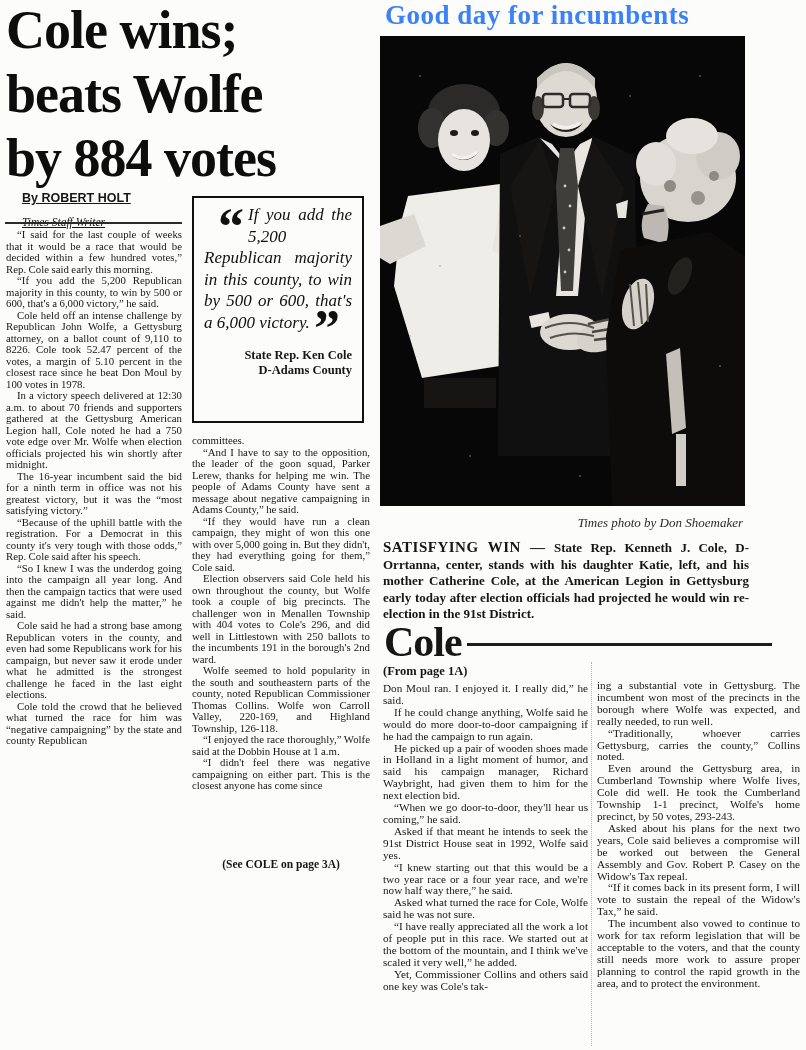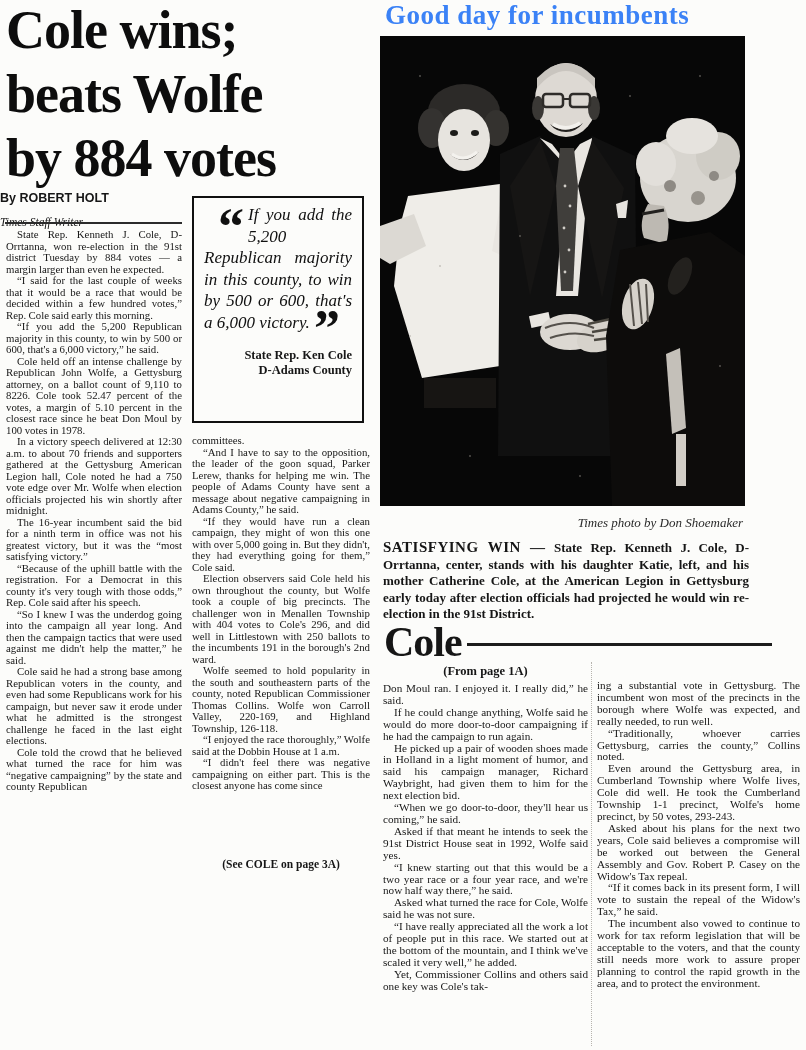--- a/index.html
+++ b/index.html
@@ -8,21 +8,21 @@
     background:#fcfcfa; color:#161616;
     font-family:"Liberation Serif", serif;
     padding-left:36px;
   }
   
   .headline{
     position:absolute; left:6px; top:-2px; width:372px;
     font-size:54px; line-height:64px; font-weight:bold; letter-spacing:-1px;
     color:#0d0d0d;
   }
-  .byline{position:absolute; left:0; top:191px; width:180px;}
+  .byline{position:absolute; left:22px; top:191px; width:180px;text-decoration:underline;}
   .byline .by{font-family:"Liberation Sans",sans-serif; font-weight:bold; font-size:12.5px;}
   .byline .title{font-style:italic; font-size:11.5px; margin-top:11px;}
   .byline-rule{position:absolute; left:5px; top:222px; width:177px; height:2px; background:#2b2b2b;}
   .newscol{
     text-align:justify; font-size:10.8px; line-height:11.5px;
     word-spacing:-0.2px;
   }
   .newscol p{margin:0; text-indent:11px;}
   .col1{position:absolute; left:6px; top:229px; width:176px; height:700px; overflow:hidden;}
   .col2{position:absolute; left:192px; top:435px; width:178px; height:430px; overflow:hidden;}
@@ -65,21 +65,21 @@
     position:absolute; left:383px; top:539px; width:366px;
     font-weight:bold; font-size:13px; line-height:16.5px; text-align:justify;
   }
   .caption .lead{font-size:15px; letter-spacing:0.5px;}
   
   .jump-head{
     position:absolute; left:384px; top:618px; font-size:42px; font-weight:bold; letter-spacing:-1px;
   }
   .jump-rule{position:absolute; left:467px; top:643px; width:305px; height:3px; background:#1c1c1c;}
   .from-line{
-    position:absolute; left:383px; top:664px; width:205px; text-align:center;
+    position:absolute; left:383px; top:664px; width:205px; 
     font-weight:bold; font-size:12.5px;
   }
   .cont{font-size:11.2px; line-height:11.9px;}
   .contleft{position:absolute; left:383px; top:683px; width:205px; height:365px; overflow:hidden;}
   .contleft p:first-child{text-indent:0;}
   .contright{position:absolute; left:597px; top:680px; width:203px; height:386px; overflow:hidden;}
   .contright p:first-child{text-indent:0;}
   .col-divider{
     position:absolute; left:591px; top:662px; height:384px; width:0;
     border-left:1px dotted #b7b4ae;
@@ -96,21 +96,20 @@
     <div>by 884 votes</div>
   </div>
 
   <div class="byline">
     <div class="by">By ROBERT HOLT</div>
     <div class="title">Times Staff Writer</div>
   </div>
   <div class="byline-rule"></div>
 
   <div class="newscol col1">
-      <p>State Rep. Kenneth J. Cole, D-Orrtanna, won re-election in the 91st district Tuesday by 884 votes — a margin larger than even he expected.</p>
       <p>“I said for the last couple of weeks that it would be a race that would be decided within a few hundred votes,” Rep. Cole said early this morning.</p>
       <p>“If you add the 5,200 Republican majority in this county, to win by 500 or 600, that's a 6,000 victory,” he said.</p>
       <p>Cole held off an intense challenge by Republican John Wolfe, a Gettysburg attorney, on a ballot count of 9,110 to 8226. Cole took 52.47 percent of the votes, a margin of 5.10 percent in the closest race since he beat Don Moul by 100 votes in 1978.</p>
       <p>In a victory speech delivered at 12:30 a.m. to about 70 friends and supporters gathered at the Gettysburg American Legion hall, Cole noted he had a 750 vote edge over Mr. Wolfe when election officials projected his win shortly after midnight.</p>
       <p>The 16-year incumbent said the bid for a ninth term in office was not his greatest victory, but it was the “most satisfying victory.”</p>
       <p>“Because of the uphill battle with the registration. For a Democrat in this county it's very tough with those odds,” Rep. Cole said after his speech.</p>
       <p>“So I knew I was the underdog going into the campaign all year long. And then the campaign tactics that were used against me didn't help the matter,” he said.</p>
       <p>Cole said he had a strong base among Republican voters in the county, and even had some Republicans work for his campaign, but never saw it erode under what he admitted is the strongest challenge he faced in the last eight elections.</p>
       <p>Cole told the crowd that he believed what turned the race for him was “negative campaigning” by the state and county Republican</p>
     </div>

